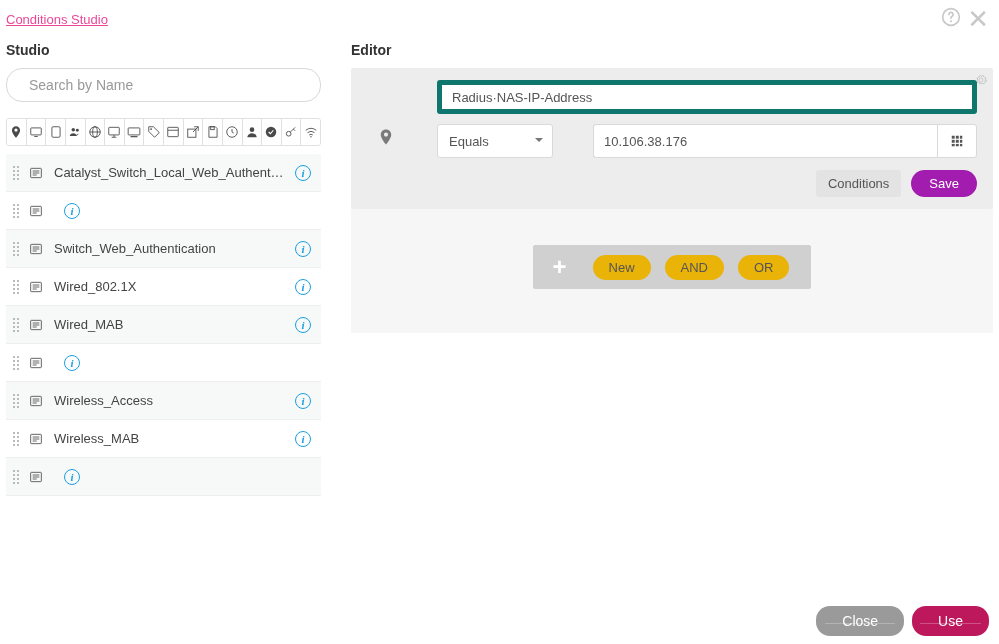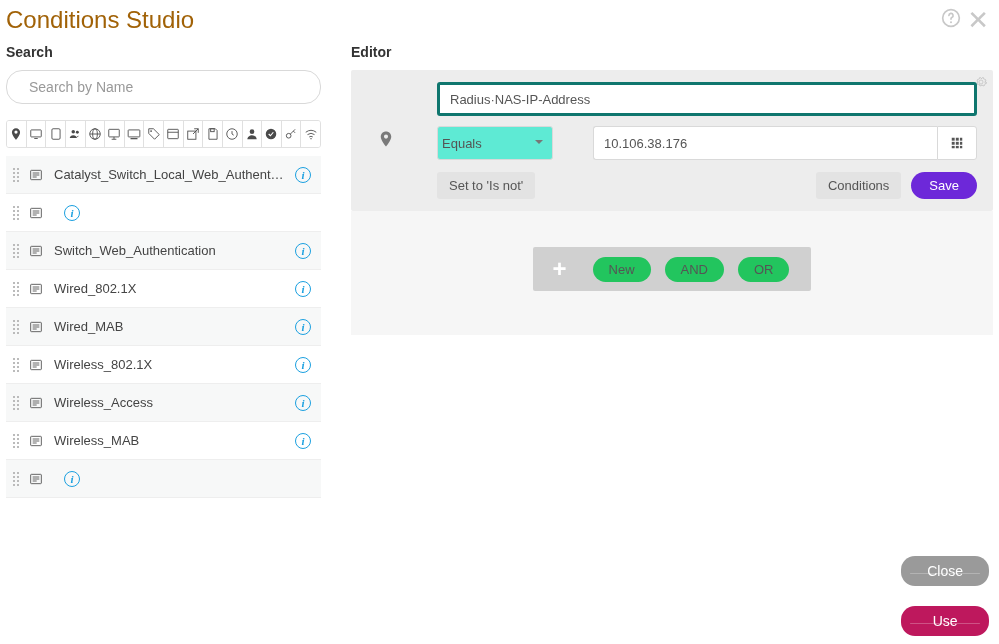--- a/index.html
+++ b/index.html
@@ -1,18 +1,18 @@
 <!DOCTYPE html>
 <html><head>
 <meta charset="utf-8">
 <style>
 * { box-sizing: border-box; margin: 0; padding: 0; }
 html, body { width: 999px; height: 644px; font-family: Arial, Helvetica, sans-serif; background: #fff; color: #333; overflow: hidden; }
 .header { display: flex; align-items: center; justify-content: space-between; padding: 6px 10px 10px 6px; }
-.header h1 { font-size: 24px; font-weight: 400; color: #a16207; }
+.header h1 { font-size: 13px; font-weight: 400; color: #ec4899; text-decoration: underline; }
 .header-icons { display: flex; gap: 6px; align-items: center; }
 .help-icon, .close-x { color: #c8c8c8; cursor: pointer; }
 .close-x { font-size: 26px; line-height: 1; }
 .columns { display: flex; padding: 0 6px; gap: 30px; }
 .library-col { width: 315px; flex: none; }
 .editor-col { flex: 1; }
 .section-label { font-size: 14px; font-weight: 600; color: #333; margin-bottom: 10px; }
 .search-input { width: 100%; height: 34px; padding: 0 22px; border: 1px solid #d9d9d9; border-radius: 16px; font-size: 14px; color: #555; margin-bottom: 16px; }
 .search-input::placeholder { color: #999; }
 .icon-row { display: flex; border: 1px solid #e0e0e0; border-radius: 3px; overflow: hidden; margin-bottom: 8px; }
@@ -26,40 +26,40 @@
 .drag-handle .dots { width: 8px; height: 2px; background: radial-gradient(circle, #bbb 1px, transparent 1px) left/4px 2px repeat-x; }
 .item-icon { width: 20px; height: 20px; margin: 0 8px 0 2px; display:flex; align-items:center; justify-content:center;}
 .item-icon svg { width: 16px; height: 16px; fill: none; stroke: #666; stroke-width:1.5; }
 .item-label { flex: 1; font-size: 13px; color: #444; white-space: nowrap; overflow: hidden; text-overflow: ellipsis; }
 .info-icon { width: 16px; height: 16px; margin: 0 10px; border: 1.5px solid #1ba0e0; border-radius: 50%; color: #1ba0e0; font-size: 11px; font-style: italic; font-family: Georgia, serif; display: flex; align-items: center; justify-content: center; font-weight: bold; cursor: pointer; }
 .editor-card { background: #ededed; position: relative; border-radius: 2px; }
 .editor-row { display: flex; }
 .row-gutter { width: 70px; display: flex; align-items: center; justify-content: center; }
 .row-gutter svg { width: 18px; height: 18px; fill: #7a7a7a; }
 .row-body { flex: 1; padding: 12px 16px; }
-.attr-input { width: 100%; height: 34px; background: #fff; border: 3px solid #0f766e; border-radius: 3px; padding: 0 10px; font-size: 13px; color: #555; margin-bottom: 10px; }
+.attr-input { width: 100%; height: 34px; background: #fff; border: 5px solid #0f766e; border-radius: 3px; padding: 0 10px; font-size: 13px; color: #555; margin-bottom: 10px; }
 .op-row { display: flex; gap: 40px; margin-bottom: 12px; }
 .op-select-wrap { position: relative; width: 116px; }
-.op-select { width: 100%; height: 34px; border: 1px solid #d9d9d9; border-radius: 3px; background: #5eead4; padding: 0 4px; font-size: 13px; color: #555; appearance: none; -webkit-appearance: none; }
+.op-select { width: 100%; height: 34px; border: 1px solid #d9d9d9; border-radius: 3px; background: #ffffff; padding: 0 11px; font-size: 13px; color: #555; appearance: none; -webkit-appearance: none; }
 .op-select-wrap::after { content: ""; position: absolute; right: 10px; top: 14px; border: 4px solid transparent; border-top-color: #777; pointer-events: none; }
 .val-wrap { flex: 1; display: flex; }
 .val-input { flex: 1; height: 34px; border: 1px solid #d9d9d9; border-right: none; border-radius: 3px 0 0 3px; background: #fff; padding: 0 10px; font-size: 13px; color: #555; }
 .grid-btn { width: 40px; height: 34px; border: 1px solid #d9d9d9; border-radius: 0 3px 3px 0; background: #fff; display: flex; align-items: center; justify-content: center; cursor: pointer; }
 .grid-btn svg { width: 14px; height: 14px; fill: #555; }
 .btn-row { display: flex; align-items: center; }
 .pill-btn { background: #e3e3e3; border: none; border-radius: 3px; padding: 6px 12px; font-size: 13px; color: #555; cursor: pointer; }
 .spacer { flex: 1; }
-.pill-btn.save { background: #6d28d9; color: #fff; border-radius: 14px; padding: 6px 18px; margin-left: 10px; }
+.pill-btn.save { background: #a21caf; color: #fff; border-radius: 14px; padding: 6px 18px; margin-left: 10px; }
 .gear-corner { position: absolute; top: 4px; right: 6px; }
 .gear-corner svg { width: 12px; height: 12px; fill: #aaa; }
 .editor-lower { background: #f6f6f6; padding: 36px 0 44px; display: flex; justify-content: center; }
 .add-bar { background: #d0d0d0; display: flex; align-items: center; padding: 8px 22px 8px 8px; border-radius: 2px; gap: 14px; }
 .plus-box { width: 38px; height: 28px; display: flex; align-items: center; justify-content: center; color: #fff; font-size: 24px; font-weight: bold; }
-.chip { background: #22c55e; border-radius: 14px; padding: 5px 16px; font-size: 13px; color: #555; cursor: pointer; }
-.footer { position: absolute; bottom: 8px; right: 10px; display: flex; gap: 20px; flex-direction: column; }
+.chip { background: #eab308; border-radius: 14px; padding: 5px 16px; font-size: 13px; color: #555; cursor: pointer; }
+.footer { position: absolute; bottom: 8px; right: 10px; display: flex; gap: 8px; }
 .foot-btn { border: none; border-radius: 14px; padding: 7px 26px; font-size: 14px; color: #fff; cursor: pointer; position: relative; }
 .foot-btn.close { background: #9a9a9a; }
 .foot-btn.use { background: #be185d; }
 .foot-btn::after { content:""; position:absolute; left:10%; right:10%; top:55%; height:1px; background:rgba(255,255,255,0.25); border-radius:1px; }
 </style>
 </head>
 <body>
 
 <div class="header">
   <h1>Conditions Studio</h1>
@@ -70,21 +70,21 @@
           <path d="M9.5 9a2.5 2.5 0 1 1 3.5 2.3c-.8.4-1 .9-1 1.7v.5" fill="none" stroke="#c8c8c8" stroke-width="2" stroke-linecap="round"></path>
           <circle cx="12" cy="17" r="1.2" fill="#c8c8c8"></circle>
         </svg>
     </span>
     <span class="close-x">✕</span>
   </div>
 </div>
 
 <div class="columns">
   <div class="library-col">
-    <div class="section-label">Search</div>
+    <div class="section-label">Studio</div>
     <input class="search-input" type="text" placeholder="Search by Name" style="">
     <div class="icon-row">
       <div class="icon-cell">
           <svg viewBox="0 0 24 24">
             <path d="M12 2C8 2 5 5 5 9c0 5 7 13 7 13s7-8 7-13c0-4-3-7-7-7zm0 9.5A2.5 2.5 0 1 1 12 6a2.5 2.5 0 0 1 0 5.5z"></path>
           </svg>
         </div>
       <div class="icon-cell">
           <svg viewBox="0 0 24 24">
             <rect x="3" y="5" width="18" height="12" rx="1" fill="none" stroke="#4a4a4a" stroke-width="1.5"></rect>
@@ -277,21 +277,20 @@
             <div class="dots"></div>
           </div>
         <div class="item-icon">
             <svg viewBox="0 0 24 24">
               <rect x="4" y="5" width="16" height="14" rx="1"></rect>
               <line x1="7" y1="9" x2="17" y2="9"></line>
               <line x1="7" y1="12" x2="17" y2="12"></line>
               <line x1="7" y1="15" x2="13" y2="15"></line>
             </svg>
           </div>
-        <div class="item-label">Wireless_802.1X</div>
         <div class="info-icon">i</div>
       </div>
       <div class="list-item">
         <div class="drag-handle">
             <div class="dots"></div>
             <div class="dots"></div>
             <div class="dots"></div>
             <div class="dots"></div>
           </div>
         <div class="item-icon">
@@ -378,21 +377,20 @@
                     <rect x="10" y="10" width="5" height="5"></rect>
                     <rect x="17" y="10" width="4" height="5"></rect>
                     <rect x="3" y="17" width="5" height="4"></rect>
                     <rect x="10" y="17" width="5" height="4"></rect>
                     <rect x="17" y="17" width="4" height="4"></rect>
                   </svg>
               </div>
             </div>
           </div>
           <div class="btn-row">
-            <button class="pill-btn">Set to 'Is not'</button>
             <div class="spacer"></div>
             <button class="pill-btn">Conditions</button>
             <button class="pill-btn save">Save</button>
           </div>
         </div>
       </div>
     </div>
     <div class="editor-lower">
       <div class="add-bar">
         <div class="plus-box">+</div>

